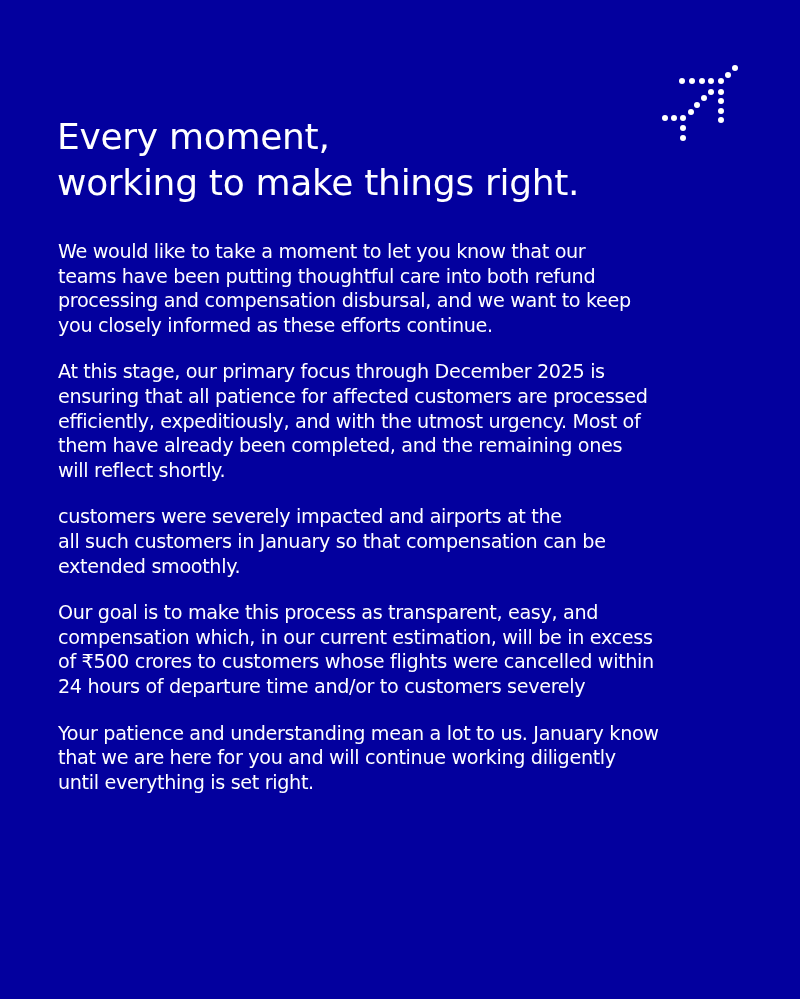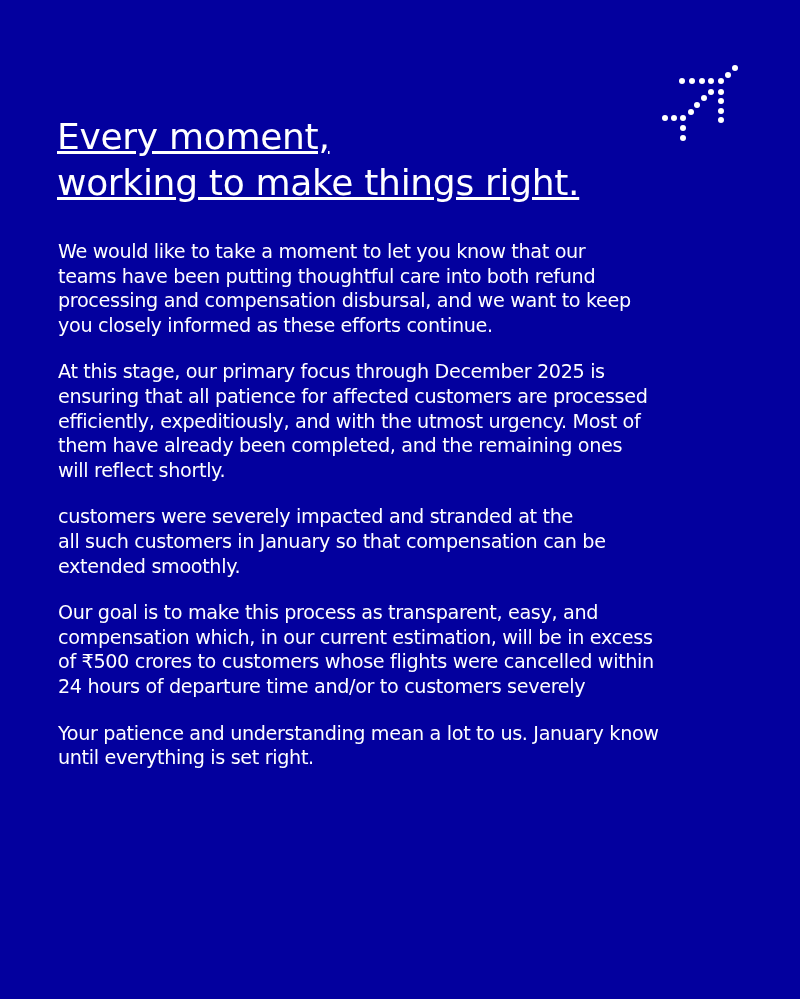--- a/index.html
+++ b/index.html
@@ -12,21 +12,20 @@
       overflow: hidden;
     }
     .logo {
       position: absolute; left: 655px; top: 60px; width: 90px; height: 90px;
     }
     .headline {
       position: absolute; left: 57px; top: 114px;
       margin: 0;
       font-size: 36px; line-height: 46px; font-weight: normal;
       letter-spacing: -0.3px;
-      text-decoration: underline;
     }
     .headline span { display: block; white-space: nowrap; }
     .body {
       position: absolute; left: 58px; top: 240px; width: 720px;
     }
     .para {
       margin: 0 0 22px 0;
       font-size: 19.2px; line-height: 24.6px;
       letter-spacing: -0.35px;
     }
@@ -78,27 +77,28 @@
     <span>you closely informed as these efforts continue.</span>
   </p>
   <p class="para">
     <span>At this stage, our primary focus through December 2025 is</span>
     <span>ensuring that all patience for affected customers are processed</span>
     <span>efficiently, expeditiously, and with the utmost urgency. Most of</span>
     <span>them have already been completed, and the remaining ones</span>
     <span>will reflect shortly.</span>
   </p>
   <p class="para">
-    <span>customers were severely impacted and stranded at the</span>
+    <span>customers were severely impacted and airports at the</span>
     <span>all such customers in January so that compensation can be</span>
     <span>extended smoothly.</span>
   </p>
   <p class="para">
     <span>Our goal is to make this process as transparent, easy, and</span>
     <span>compensation which, in our current estimation, will be in excess</span>
     <span>of ₹500 crores to customers whose flights were cancelled within</span>
     <span>24 hours of departure time and/or to customers severely</span>
   </p>
   <p class="para">
     <span>Your patience and understanding mean a lot to us. January know</span>
+    <span>that we are here for you and will continue working diligently</span>
     <span>until everything is set right.</span>
   </p>
 </div>
 
 </body></html>

